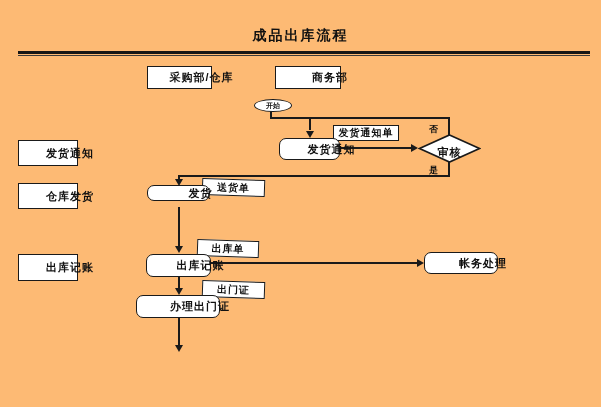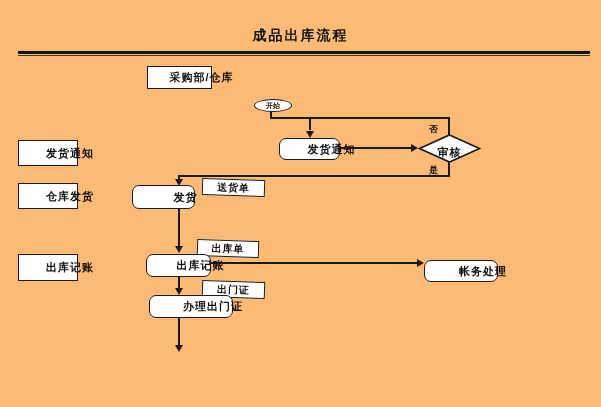--- a/index.html
+++ b/index.html
@@ -55,20 +55,21 @@
 </style>
 </head>
 <body>
 
 <div id="stage">
 
   <div class="abs title">成品出库流程</div>
   <div class="abs divider"></div>
 
   <div class="abs box" style="left:147px;top:66px;width:65px;height:23px;">采购部/仓库</div>
+  <div class="abs box" style="left:275px;top:66px;width:66px;height:23px;">商务部</div>
 
   <div class="abs box" style="left:18px;top:140px;width:60px;height:26px;">发货通知</div>
   <div class="abs box" style="left:18px;top:183px;width:60px;height:26px;">仓库发货</div>
   <div class="abs box" style="left:18px;top:254px;width:60px;height:27px;">出库记账</div>
 
   <div class="abs line" style="left:270px;top:111px;width:2px;height:8px;"></div>
   <div class="abs line" style="left:270px;top:117px;width:180px;height:2px;"></div>
   <div class="abs line" style="left:309px;top:117px;width:2px;height:13px;"></div>
   <div class="abs arrow-down" style="left:306px;top:131px;"></div>
   <div class="abs line" style="left:448px;top:117px;width:2px;height:18px;"></div>
@@ -85,29 +86,30 @@
   <div class="abs line" style="left:178px;top:276px;width:2px;height:13px;"></div>
   <div class="abs arrow-down" style="left:175px;top:288px;"></div>
   <div class="abs line" style="left:178px;top:317px;width:2px;height:29px;"></div>
   <div class="abs arrow-down" style="left:175px;top:345px;"></div>
 
   <div class="abs branch-label" style="left:429px;top:123px;">否</div>
   <div class="abs branch-label" style="left:429px;top:164px;">是</div>
 
   <div class="abs ellipse" style="left:254px;top:99px;width:38px;height:13px;">开始</div>
 
+  <div class="abs doc" style="left:333px;top:125px;width:66px;height:16px;">发货通知单</div>
   <div class="abs doc tilt" style="left:202px;top:179px;width:63px;height:17px;">送货单</div>
   <div class="abs doc tilt" style="left:197px;top:240px;width:62px;height:17px;">出库单</div>
   <div class="abs doc tilt" style="left:202px;top:281px;width:63px;height:17px;">出门证</div>
 
   <div class="abs box rounded" style="left:279px;top:138px;width:61px;height:22px;">发货通知</div>
-  <div class="abs box rounded" style="left:132px;top:185px;width:63px;height:24px;">发货</div>
+  <div class="abs box rounded" style="left:147px;top:185px;width:63px;height:16px;">发货</div>
   <div class="abs box rounded" style="left:146px;top:254px;width:65px;height:23px;">出库记账</div>
-  <div class="abs box rounded" style="left:424px;top:260px;width:74px;height:22px;">帐务处理</div>
-  <div class="abs box rounded" style="left:149px;top:295px;width:84px;height:23px;">办理出门证</div>
+  <div class="abs box rounded" style="left:424px;top:252px;width:74px;height:22px;">帐务处理</div>
+  <div class="abs box rounded" style="left:136px;top:295px;width:84px;height:23px;">办理出门证</div>
 
   <div class="abs shape-wrap" style="left:418px;top:134px;width:63px;height:29px;">
     <svg width="63" height="29">
       <polygon points="31.5,1 61.5,14.5 31.5,28 1.5,14.5" fill="#ffffff" stroke="#1a1a1a" stroke-width="1.6"></polygon>
     </svg>
     <div class="shape-label">审核</div>
   </div>
 
 
 </div>

